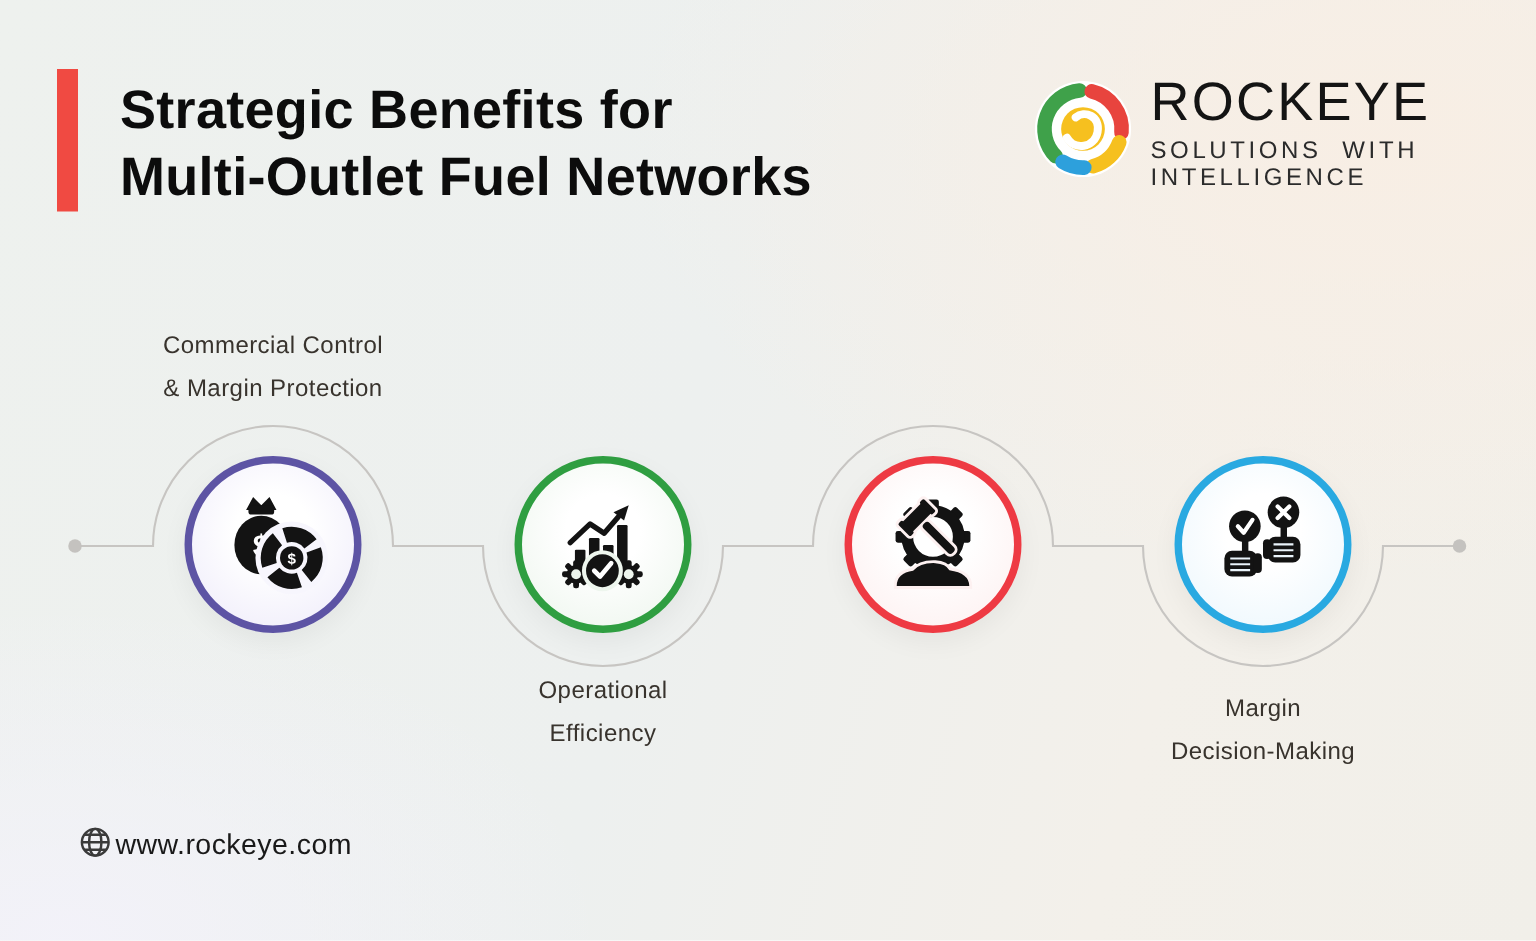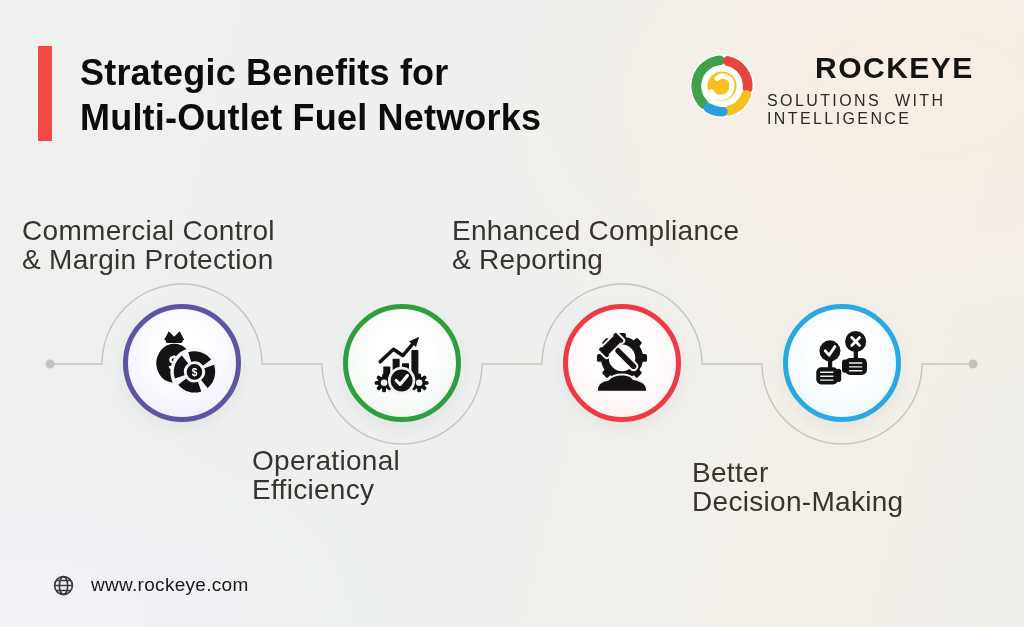--- a/index.html
+++ b/index.html
@@ -12,46 +12,46 @@
       radial-gradient(520px 320px at 4% 100%, rgba(243,242,250,.9), rgba(243,242,250,0) 70%),
       linear-gradient(105deg,#eef1ee 0%,#edf0ef 45%,#f3f0ea 75%,#f1efe9 100%);
   }
   .accent-bar{ position:absolute; left:38px; top:46px; width:14px; height:95px; background:#f04a42; }
   .title{
     position:absolute; left:80px; top:50px; font-size:36px; line-height:45px;
     font-weight:700; color:#0c0c0c; letter-spacing:.2px; white-space:pre-line;
   }
   .brand{ position:absolute; left:688px; top:48px; display:flex; align-items:center; gap:11px; }
   .brand-text{ display:flex; flex-direction:column; }
-  .wordmark{ font-size:30px; line-height:40px; font-weight:700; letter-spacing:1.5px; color:#141414;margin-left:48px; }
+  .wordmark{ font-size:36px; line-height:40px; font-weight:400; letter-spacing:1.5px; color:#141414; }
   .tagline{ font-size:16px; letter-spacing:2.4px; word-spacing:7px; color:#2b2b2b; margin-top:4px; }
 
   .timeline-svg{ position:absolute; left:0; top:0; }
 
   .benefit-circle{
     position:absolute; top:304px; width:118px; height:118px; border-radius:50%;
     border:5px solid #888; display:flex; align-items:center; justify-content:center;
     box-shadow:0 6px 18px rgba(0,0,0,.05);
   }
   .c1{ left:123px; border-color:#5d54a4; background:radial-gradient(circle at 50% 42%,#ffffff 30%,#edeafa 100%); }
   .c2{ left:343px; border-color:#2f9e41; background:radial-gradient(circle at 50% 42%,#ffffff 30%,#ecf5ec 100%); }
   .c3{ left:563px; border-color:#ee3a43; background:radial-gradient(circle at 50% 42%,#ffffff 30%,#fdeeee 100%); }
   .c4{ left:783px; border-color:#29a9e1; background:radial-gradient(circle at 50% 42%,#ffffff 30%,#eaf6fd 100%); }
   .benefit-circle svg{ width:78px; height:78px; }
 
   .benefit-label{
-    position:absolute; font-size:28px; line-height:29px; font-weight:500; color:#38332d;
-    text-align:left; white-space:pre-line; letter-spacing:.3px;
+    position:absolute; font-size:16px; line-height:29px; font-weight:500; color:#38332d;
+    text-align:center; white-space:pre-line; letter-spacing:.3px;
   }
   .l1{ left:22px;  top:216px; width:320px; }
   .l2{ left:252px; top:446px; width:300px; }
   .l3{ left:452px; top:216px; width:340px; }
   .l4{ left:692px; top:458px; width:300px; }
 
-  .footer{ position:absolute; left:52px; top:574px; display:flex; align-items:flex-start; gap:16px; }
+  .footer{ position:absolute; left:52px; top:550px; display:flex; align-items:center; gap:2px; }
   .website{ font-size:19px; color:#191919; letter-spacing:.3px; }
 </style>
 </head>
 <body>
 
 <div class="canvas">
 
   <div class="accent-bar"></div>
   <div class="title">Strategic Benefits for
 Multi-Outlet Fuel Networks</div>
@@ -79,23 +79,21 @@
   <svg class="timeline-svg" width="1024" height="627">
     <path d="M50 364 H102 A80 80 0 0 1 262 364 H322 A80 80 0 0 0 482 364 H542 A80 80 0 0 1 702 364 H762 A80 80 0 0 0 922 364 H973" fill="none" stroke="#c7c5c2" stroke-width="1.4"></path>
     <circle cx="50" cy="364" r="4.5" fill="#c4c2bf"></circle>
     <circle cx="973" cy="364" r="4.5" fill="#c4c2bf"></circle>
   </svg>
 
   <div class="benefit-label l1">Commercial Control
 &amp; Margin Protection</div>
   <div class="benefit-label l2">Operational
 Efficiency</div>
-  <div class="benefit-label l3">Enhanced Compliance
-&amp; Reporting</div>
-  <div class="benefit-label l4">Better
+  <div class="benefit-label l4">Margin
 Decision-Making</div>
 
   <div class="benefit-circle c1">
     <span>
       <svg viewBox="0 0 100 100">
         <g fill="#131313">
           <polygon points="27,23 33,12 40,19 47,12 53,23"></polygon>
           <rect x="29" y="19" width="22" height="8" rx="2.5"></rect>
           <ellipse cx="40" cy="53" rx="23" ry="25"></ellipse>
         </g>

